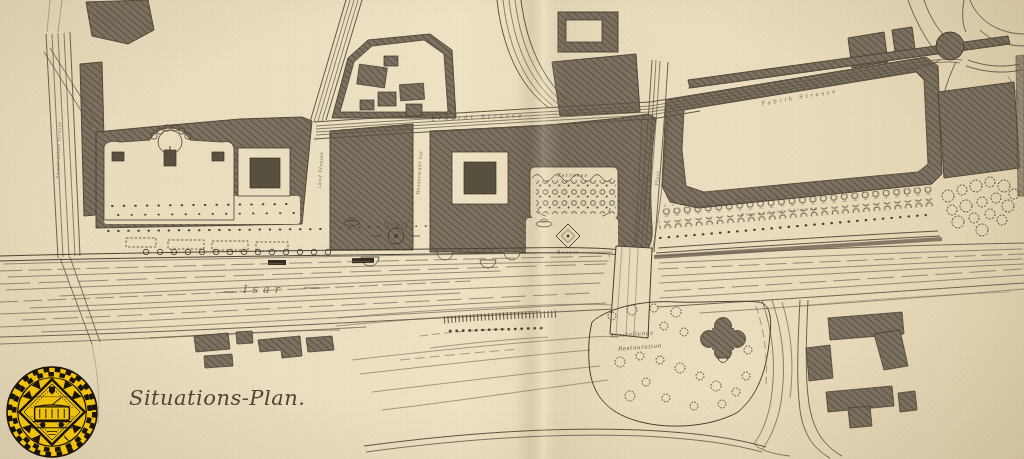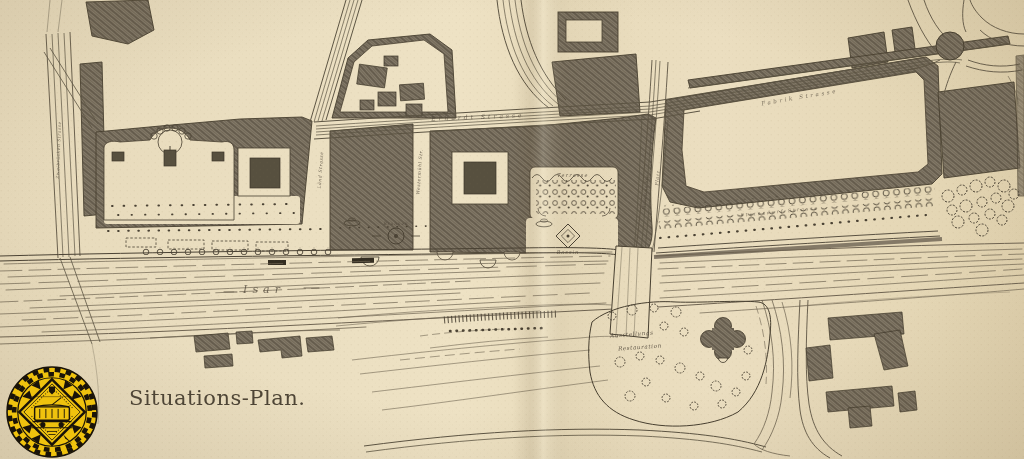--- a/index.html
+++ b/index.html
@@ -1,20 +1,20 @@
 <!DOCTYPE html>
 <html><head>
 <meta charset="utf-8">
 <style>
   html,body{margin:0;padding:0;background:#c9bb9c;}
   .page{position:relative;width:1024px;height:459px;overflow:hidden;
         font-family:"DejaVu Serif",serif;}
   .page svg{display:block;}
   .caption{position:absolute;left:129px;top:386px;font-size:21px;letter-spacing:.5px;
-           color:#4e4536;font-family:"DejaVu Serif",serif;}
+           color:#4e4536;font-family:"DejaVu Serif",serif;font-style:italic;}
   .seal{position:absolute;left:6px;top:366px;width:92px;height:92px;}
   text{font-family:"DejaVu Serif",serif;fill:#50473a;}
 </style>
 </head>
 <body>
 
 <div class="page">
 
 <svg width="1024" height="459" viewBox="0 0 1024 459">
 <defs>

